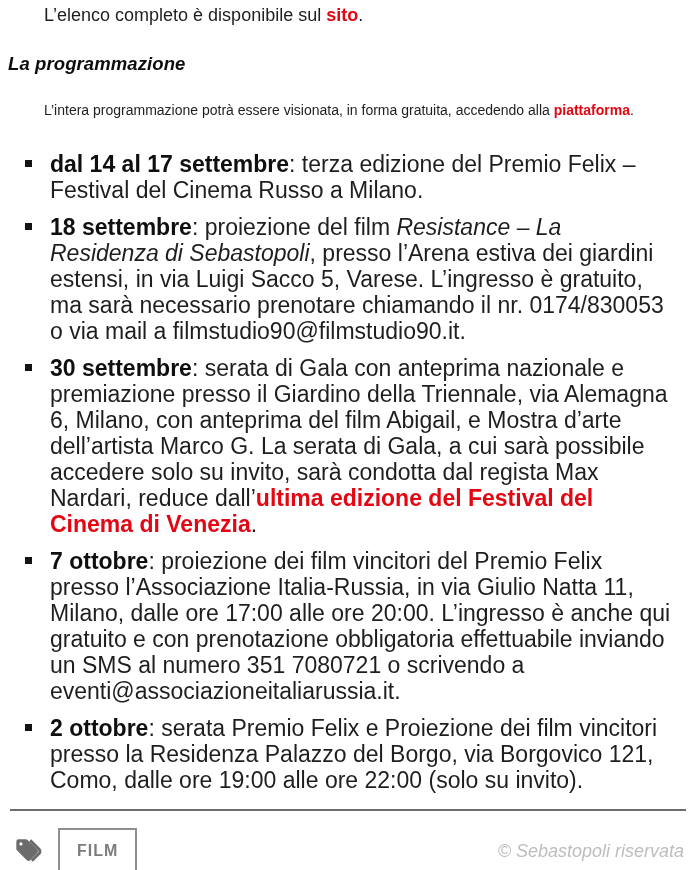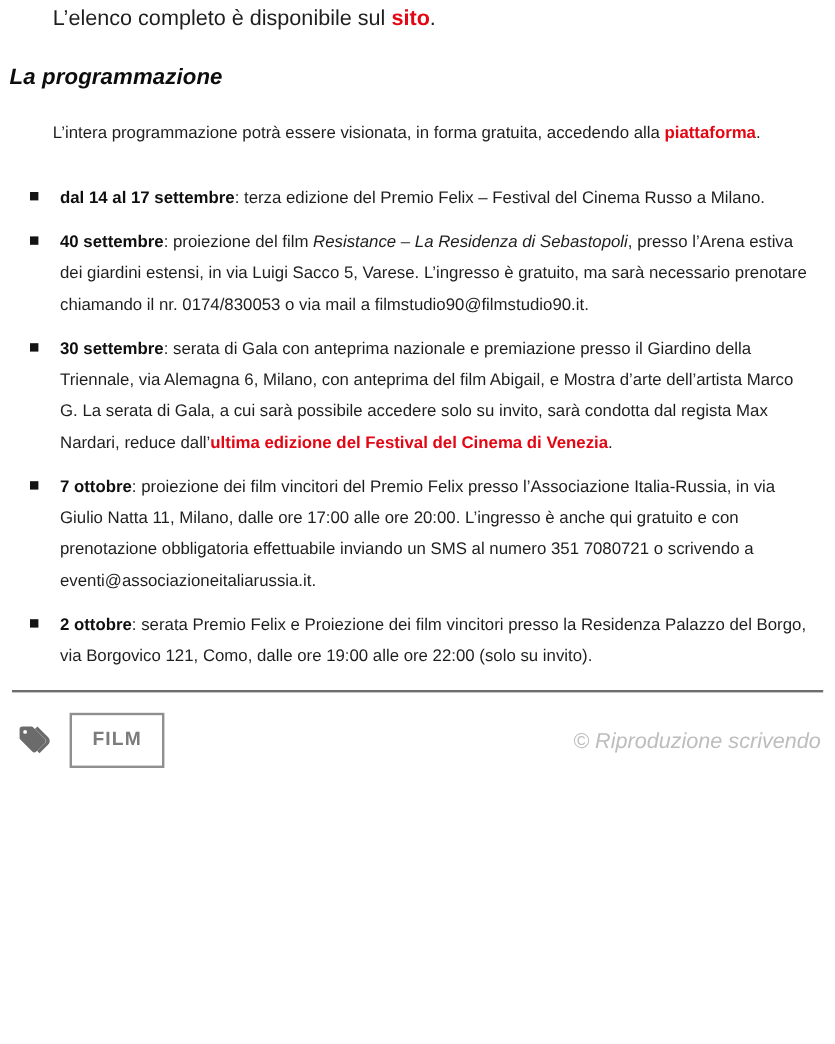--- a/index.html
+++ b/index.html
@@ -41,21 +41,21 @@
   }
   ul.events {
     list-style: none;
     margin: 27px 0 0 0;
     padding: 0;
   }
   li.event {
     position: relative;
     padding: 0 14px 0 42px;
     margin: 0 0 11px 0;
-    font-size: 14px;
+    font-size: 23px;
     line-height: 26px;
   }
   .bullet-marker {
     position: absolute;
     left: 17px;
     top: 9px;
     width: 7px;
     height: 7px;
     background: #141414;
   }
@@ -117,21 +117,21 @@
 
   <p class="lead"><span class="seg">L’intera programmazione potrà essere visionata, in forma gratuita, accedendo alla </span><span class="seg-link">piattaforma</span><span class="seg">.</span></p>
 
   <ul class="events">
       <li class="event">
     <span class="bullet-marker"></span>
     <span><span class="seg-b">dal 14 al 17 settembre</span><span class="seg">: terza edizione del Premio Felix – Festival del Cinema Russo a Milano.</span></span>
   </li>
       <li class="event">
     <span class="bullet-marker"></span>
-    <span><span class="seg-b">40 settembre</span><span class="seg">: proiezione del film </span><span class="seg-i">Resistance – La Residenza di Sebastopoli</span><span class="seg">, presso l’Arena estiva dei giardini estensi, in via Luigi Sacco 5, Varese. L’ingresso è gratuito, ma sarà necessario prenotare chiamando il nr. 0174/830053 o via mail a filmstudio90@filmstudio90.it.</span></span>
+    <span><span class="seg-b">18 settembre</span><span class="seg">: proiezione del film </span><span class="seg-i">Resistance – La Residenza di Sebastopoli</span><span class="seg">, presso l’Arena estiva dei giardini estensi, in via Luigi Sacco 5, Varese. L’ingresso è gratuito, ma sarà necessario prenotare chiamando il nr. 0174/830053 o via mail a filmstudio90@filmstudio90.it.</span></span>
   </li>
       <li class="event">
     <span class="bullet-marker"></span>
     <span><span class="seg-b">30 settembre</span><span class="seg">: serata di Gala con anteprima nazionale e premiazione presso il Giardino della Triennale, via Alemagna 6, Milano, con anteprima del film Abigail, e Mostra d’arte dell’artista Marco G. La serata di Gala, a cui sarà possibile accedere solo su invito, sarà condotta dal regista Max Nardari, reduce dall’</span><span class="seg-link">ultima edizione del Festival del Cinema di Venezia</span><span class="seg">.</span></span>
   </li>
       <li class="event">
     <span class="bullet-marker"></span>
     <span><span class="seg-b">7 ottobre</span><span class="seg">: proiezione dei film vincitori del Premio Felix presso l’Associazione Italia-Russia, in via Giulio Natta 11, Milano, dalle ore 17:00 alle ore 20:00. L’ingresso è anche qui gratuito e con prenotazione obbligatoria effettuabile inviando un SMS al numero 351 7080721 o scrivendo a eventi@associazioneitaliarussia.it.</span></span>
   </li>
       <li class="event">
@@ -146,16 +146,16 @@
     <svg class="tags-icon" viewBox="0 0 28 28" aria-hidden="true">
       <path d="M16.0 4.1 L24.4 12.5 a2.7 2.7 0 0 1 0 3.8 L17.6 23.1" fill="none" stroke="#6b6b6b" stroke-width="2.7" stroke-linejoin="round"></path>
       <path d="M3.1 12.1 V5.3 A2.2 2.2 0 0 1 5.3 3.1 h6.8 a2.2 2.2 0 0 1 1.55.64
                l9.1 9.1 a2.2 2.2 0 0 1 0 3.11 l-6.7 6.7 a2.2 2.2 0 0 1 -3.11 0
                l-9.1 -9.1 A2.2 2.2 0 0 1 3.1 12.1 Z" fill="#6b6b6b"></path>
       <circle cx="7.4" cy="7.4" r="1.5" fill="#ffffff"></circle>
     </svg>
     <span id="tag-buttons" style="display:flex;align-items:center;">
         <button class="tag-btn">FILM</button>
       </span>
-    <span class="copyright">© Riproduzione scrivendo</span>
+    <span class="copyright">© Sebastopoli riservata</span>
   </div>
 
 </div>
 
 </body></html>

